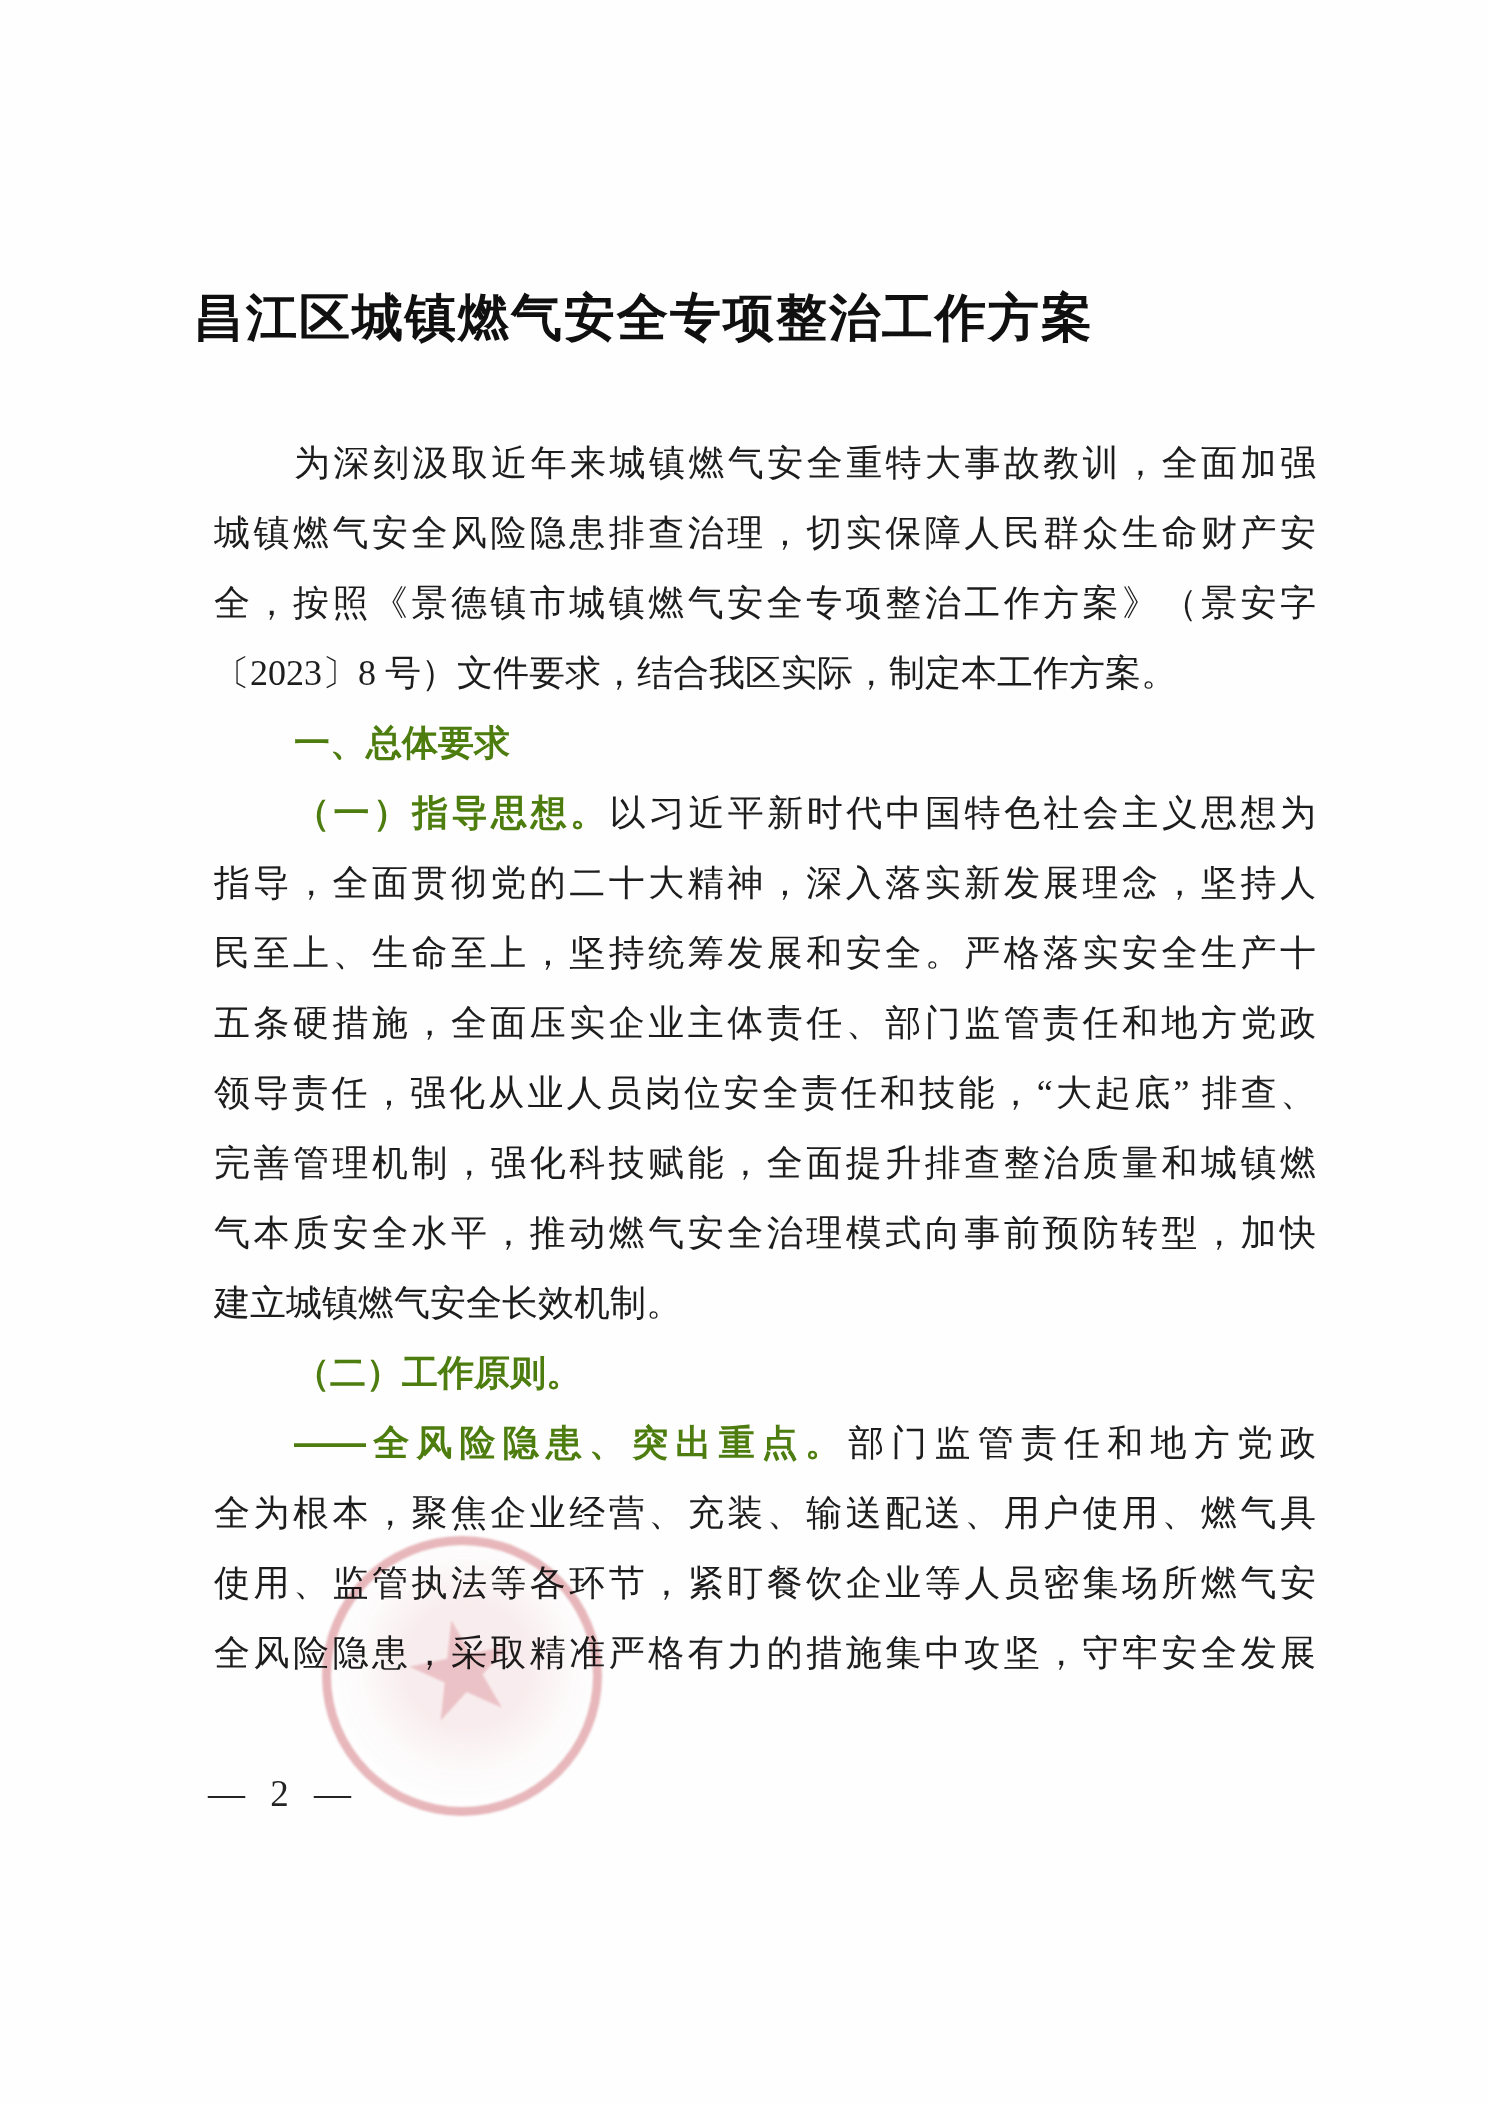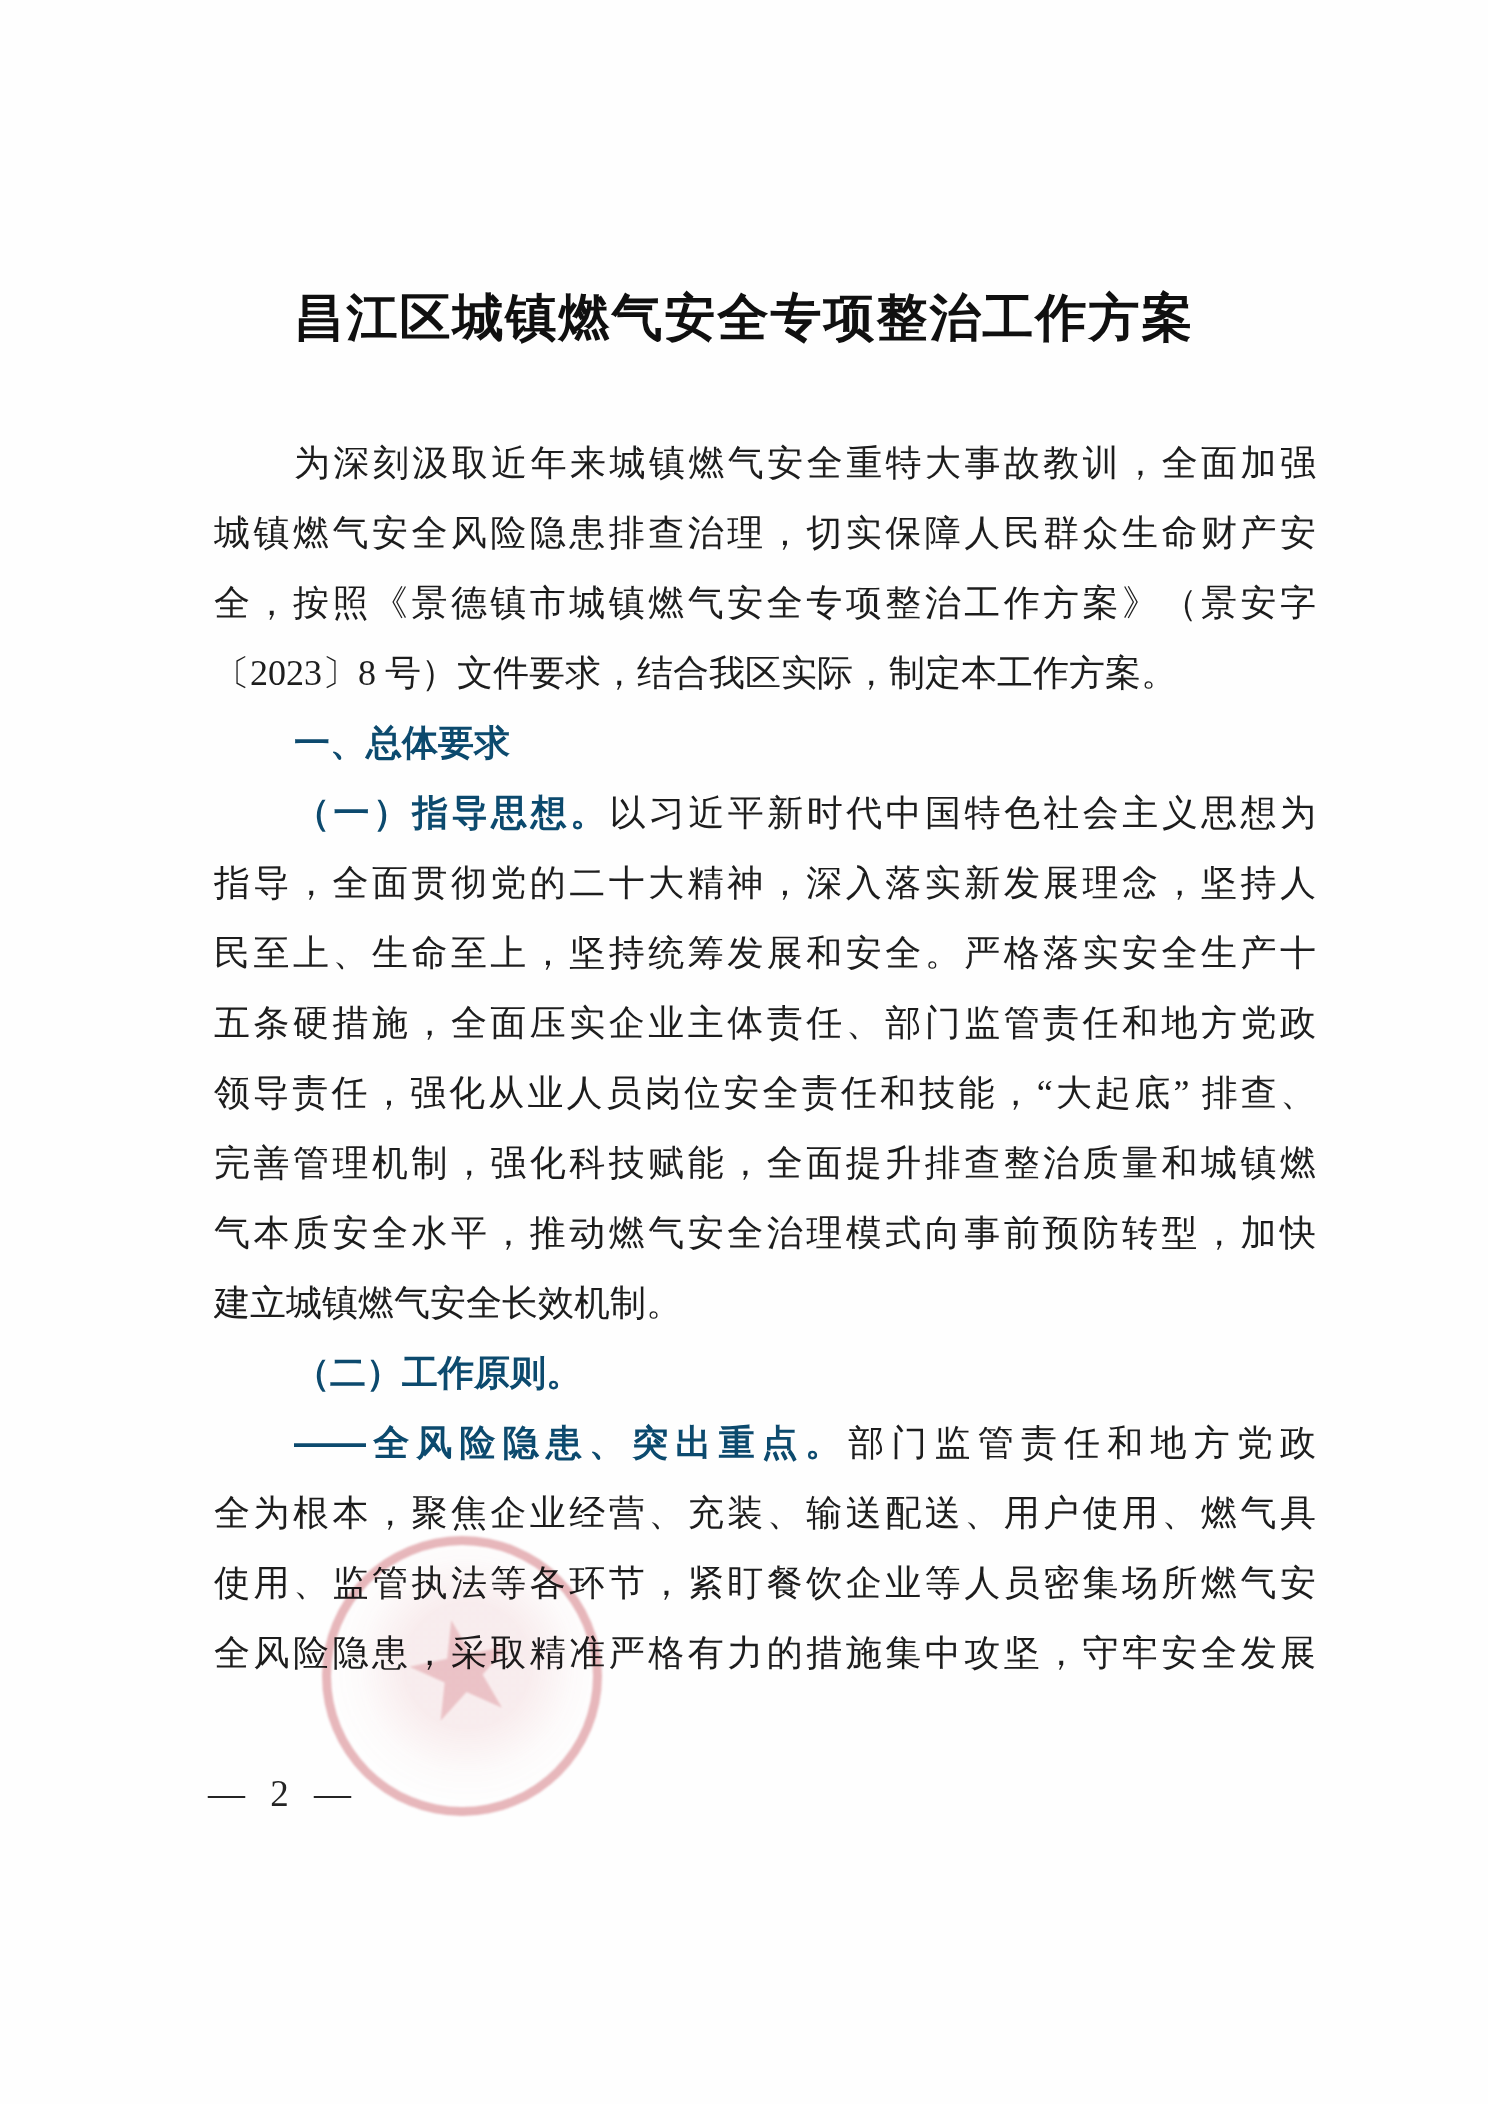--- a/index.html
+++ b/index.html
@@ -11,21 +11,20 @@
     position: relative;
     overflow: hidden;
   }
   .page {
     position: absolute; inset: 0;
     background: #fefefe;
   }
   .doc-title {
     position: absolute;
     top: 284px; left: 193px; width: 1102px;
-    text-align: center;
     font-family: "Liberation Sans", sans-serif;
     font-weight: 700;
     font-size: 51px;
     letter-spacing: 2px;
     color: #101010;
     white-space: nowrap;
   }
   .body-text {
     position: absolute;
     top: 428px; left: 214px; width: 1102px;
@@ -39,21 +38,21 @@
   }
   
   .jl { text-align: justify; text-align-last: justify; }
   
   .ll { text-align: right; text-align-last: left; }
   
   .il { padding-left: 80px; }
   .b {
     font-family: "Liberation Sans", sans-serif;
     font-weight: 700;
-    color: #0c4a6e;
+    color: #4d7c0f;
   }
   .page-num {
     position: absolute;
     left: 208px; top: 1772px;
     font-size: 37px;
     letter-spacing: 8px;
     color: #242424;
     white-space: nowrap;
   }
   

